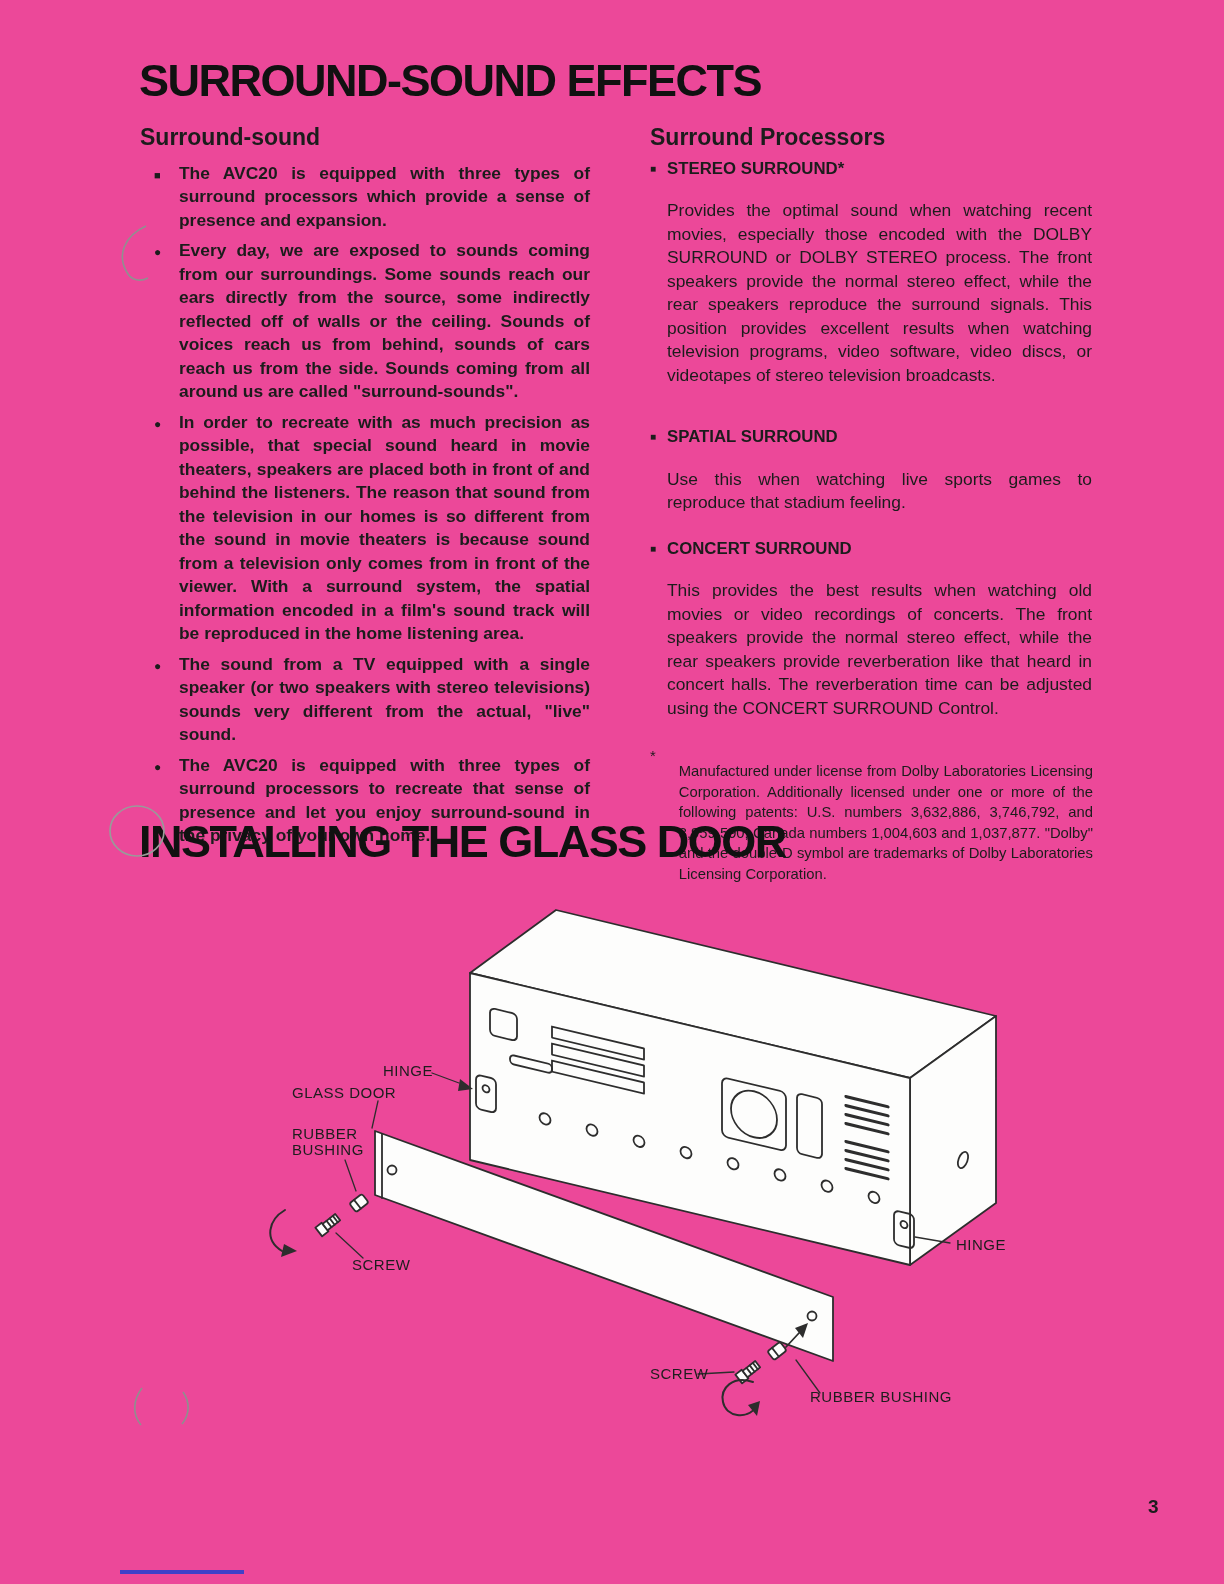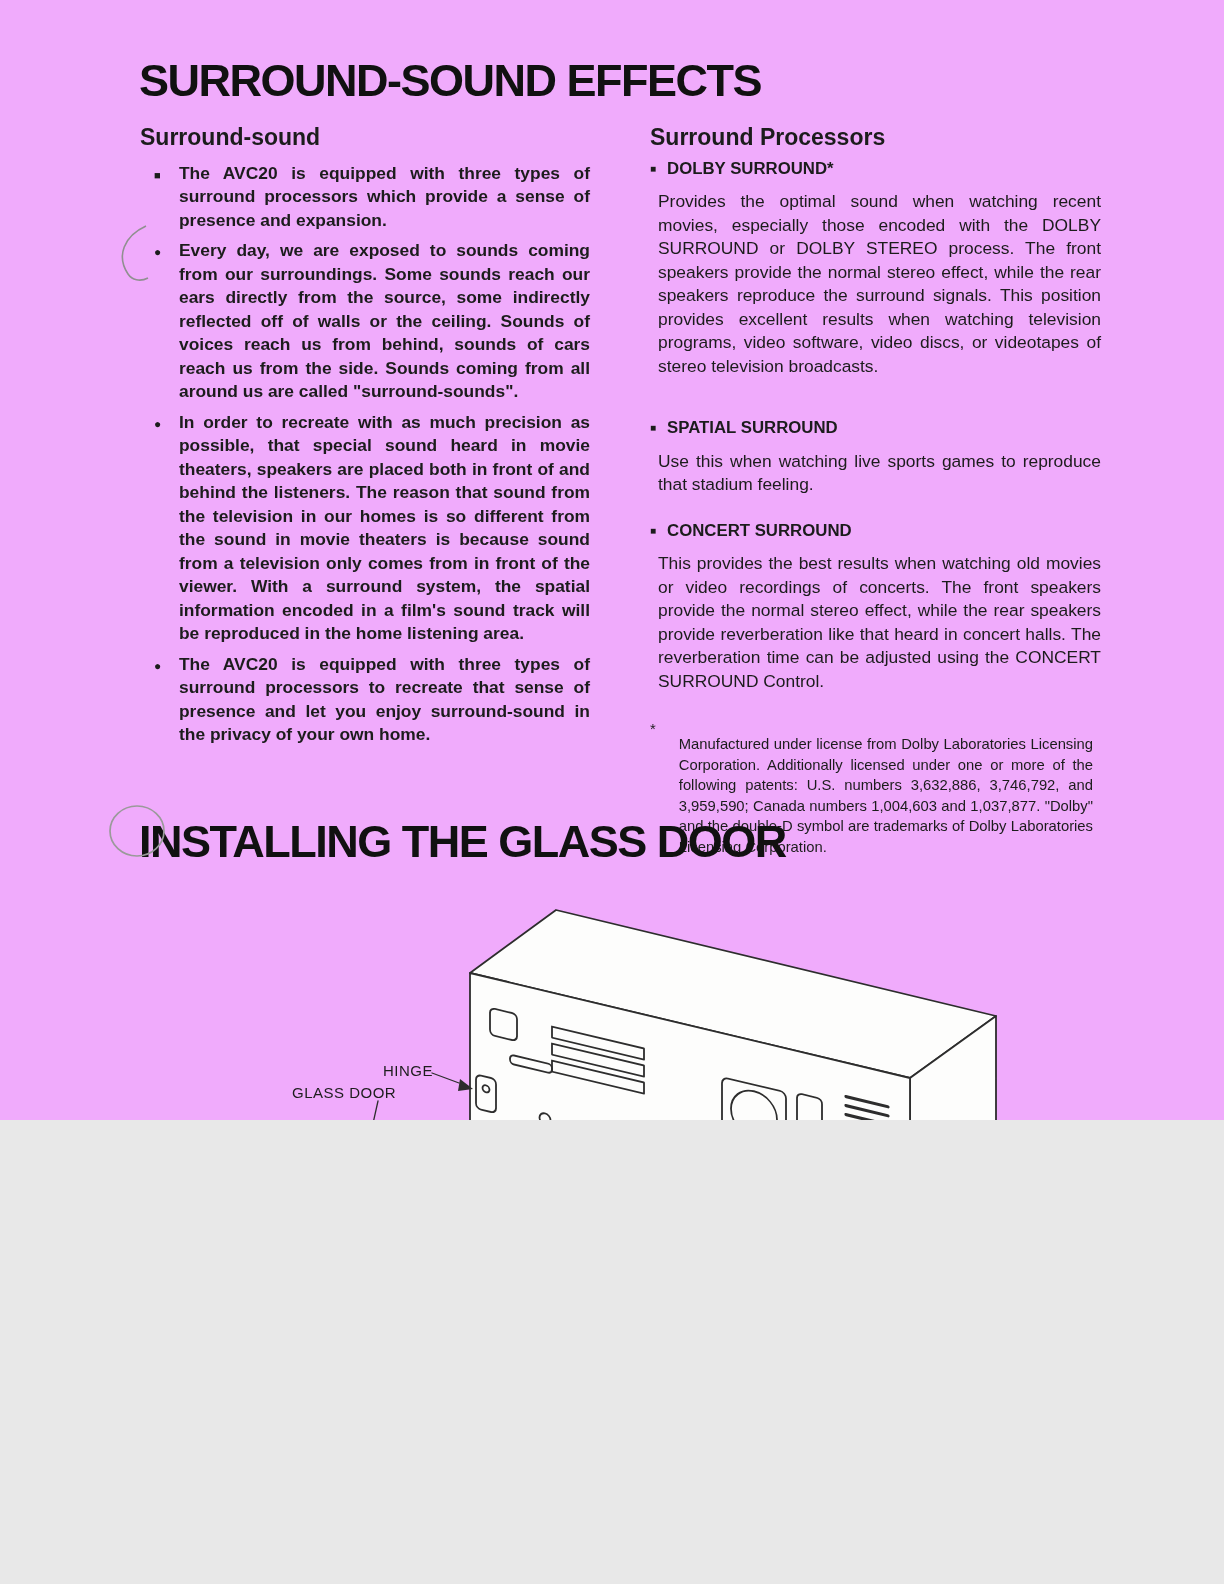--- a/index.html
+++ b/index.html
@@ -1,20 +1,20 @@
 <!DOCTYPE html>
 <html><head>
 <meta charset="utf-8">
 <style>
   html,body { margin:0; padding:0; background:#e8e8e8; }
   .page {
     position:relative;
-    width:1224px; height:1120px;
+    width:1224px; height:1584px;
     margin:0 auto;
-    background:#f0abfc;
+    background:#ec4899;
     overflow:hidden;
     font-family:"Liberation Sans", sans-serif;
     color:#1c1c1c;
   }
   h1 {
     position:absolute; margin:0;
     font-size:45px; font-weight:bold; letter-spacing:-1.5px;
     color:#111;
     white-space:nowrap;
   }
@@ -25,21 +25,21 @@
   .col-left  { left:140px; width:462px; }
   .col-right { left:650px; width:459px; }
   .col h3 { margin:0 0 7px 0; font-size:23px; font-weight:bold; }
 
   ul.items { margin:12px; padding:0; list-style:none;font-weight:bold; }
   .item { position:relative; padding-left:27px; text-align:justify; margin-bottom:7px; }
   .bullet { position:absolute; left:2px; top:0; }
   .bullet.sq::before  { content:"■"; font-size:11px; }
   .bullet.dot::before { content:"●"; font-size:12px; }
 
-  .subsection p { margin:8px; text-align:justify; }
+  .subsection p { margin:17px; text-align:justify; }
   .sub-head { margin:0 0 4px 0; font-size:16.8px; font-weight:bold; }
   .sqmark::before { content:"■"; font-size:10px; position:relative; top:-2px; margin-right:11px; }
   .sub-1 { margin-bottom:38px; }
   .sub-2 { margin-bottom:25px; }
   .sub-3 { margin-bottom:22px; }
 
   .footnote { display:flex; gap:7px; font-size:14.8px; line-height:20.5px; }
   .fn-marker { flex:0 0 auto; padding-top:1px; }
   .footnote p { margin:16px; text-align:justify; }
 
@@ -67,31 +67,35 @@
       <li class="item">
         <span class="bullet dot"></span>
         <span>Every day, we are exposed to sounds coming from our surroundings. Some sounds reach our ears directly from the source, some indirectly reflected off of walls or the ceiling. Sounds of voices reach us from behind, sounds of cars reach us from the side. Sounds coming from all around us are called "surround-sounds".</span>
       </li>
       <li class="item">
         <span class="bullet dot"></span>
         <span>In order to recreate with as much precision as possible, that special sound heard in movie theaters, speakers are placed both in front of and behind the listeners. The reason that sound from the television in our homes is so different from the sound in movie theaters is because sound from a television only comes from in front of the viewer. With a surround system, the spatial information encoded in a film's sound track will be reproduced in the home listening area.</span>
       </li>
       <li class="item">
         <span class="bullet dot"></span>
+        <span>The sound from a TV equipped with a single speaker (or two speakers with stereo televisions) sounds very different from the actual, "live" sound.</span>
+      </li>
+      <li class="item">
+        <span class="bullet dot"></span>
         <span>The AVC20 is equipped with three types of surround processors to recreate that sense of presence and let you enjoy surround-sound in the privacy of your own home.</span>
       </li>
     </ul>
   </div>
 
   <div class="col col-right">
     <h3>Surround Processors</h3>
 
     <div class="subsection sub-1">
       <h4 class="sub-head">
-        <span class="sqmark"></span><span>DOLBY SURROUND*</span>
+        <span class="sqmark"></span><span>STEREO SURROUND*</span>
       </h4>
       <p>Provides the optimal sound when watching recent movies, especially those encoded with the DOLBY SURROUND or DOLBY STEREO process. The front speakers provide the normal stereo effect, while the rear speakers reproduce the surround signals. This position provides excellent results when watching television programs, video software, video discs, or videotapes of stereo television broadcasts.</p>
     </div>
 
     <div class="subsection sub-3">
       <h4 class="sub-head">
         <span class="sqmark"></span><span>SPATIAL SURROUND</span>
       </h4>
       <p>Use this when watching live sports games to reproduce that stadium feeling.</p>
     </div>

